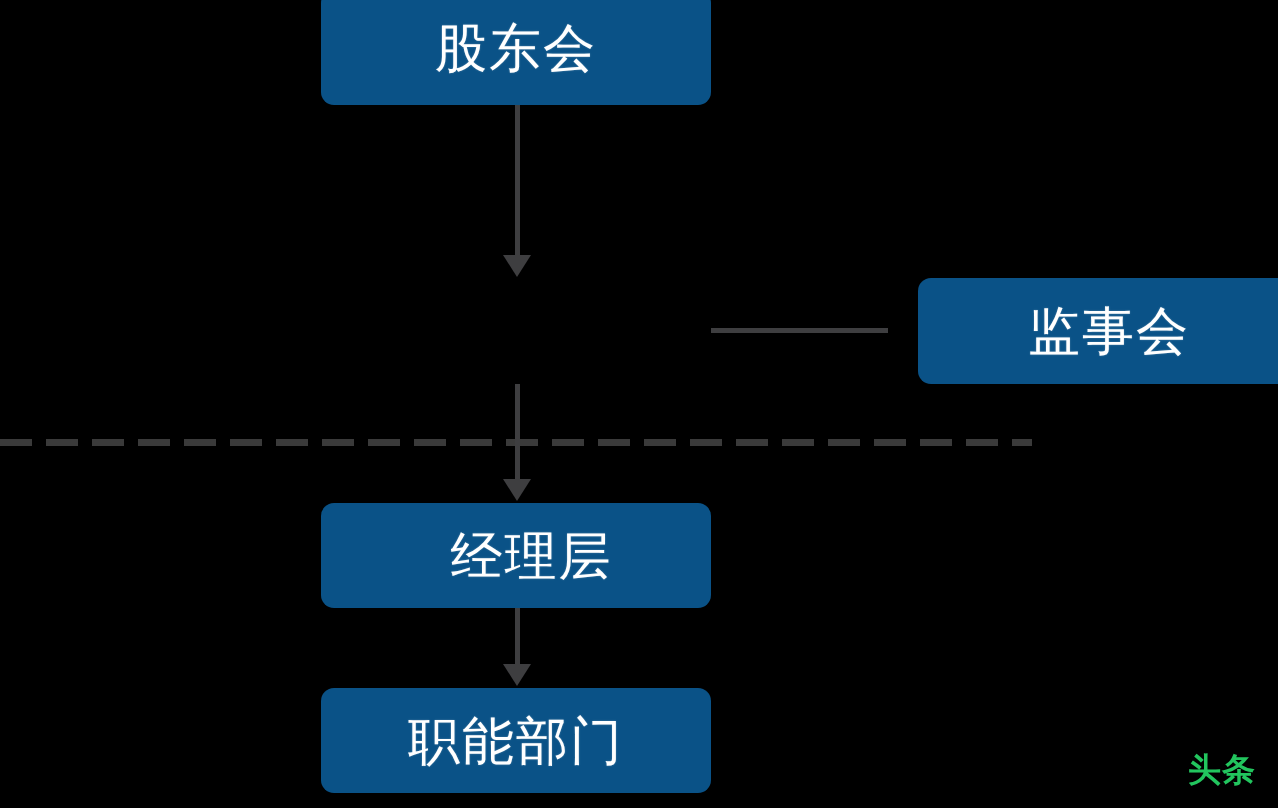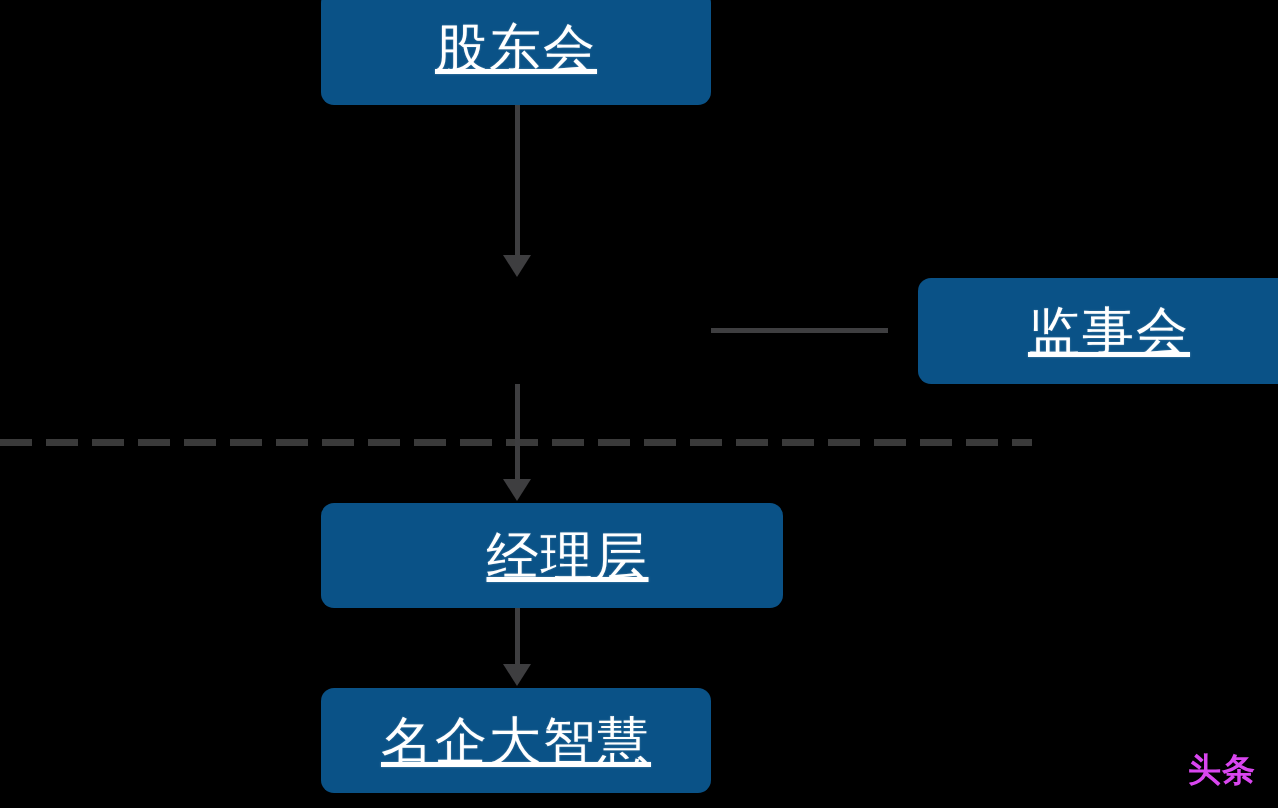--- a/index.html
+++ b/index.html
@@ -30,26 +30,26 @@
     align-items: center;
     justify-content: center;
     color: #ffffff;
     font-size: 52px;
     line-height: 1;
     letter-spacing: 2px;
     font-weight: 400;
     text-shadow: 0 0 2px rgba(255,255,255,0.30);
     user-select: none;
   }
-  .node-label { display: block; text-decoration: underline; }
+  .node-label { display: block; }
 
   #node-shareholders { left: 321px; top: -10px;  width: 390px; height: 115px; }
   #node-board        { left: 321px; top: 277px;  width: 390px; height: 107px; }
   #node-supervisors  { left: 886px; top: 278px;  width: 382px; height: 106px; margin-left: 32px; }
-  #node-management   { left: 321px; top: 503px;  width: 462px; height: 105px; padding-left: 31px; }
+  #node-management   { left: 321px; top: 503px;  width: 390px; height: 105px; padding-left: 31px; }
   #node-departments  { left: 321px; top: 688px;  width: 390px; height: 105px; }
 
   
   .conn-vline {
     position: absolute;
     width: 5px;
     background: #3e3e40;
   }
   .conn-arrowhead {
     position: absolute;
@@ -97,21 +97,21 @@
   }
 
   
   #watermark {
     position: absolute;
     right: 22px;
     bottom: 22px;
     display: flex;
     align-items: baseline;
     gap: 8px;
-    color: #d946ef;
+    color: #22c55e;
     font-size: 33px;
     line-height: 1;
     user-select: none;
   }
   #watermark .wm-brand  { font-weight: 700; letter-spacing: 1px; }
   #watermark .wm-handle { font-weight: 400; letter-spacing: 1px; }
 </style>
 </head>
 <body>
 
@@ -137,20 +137,20 @@
 
   <div class="node" id="node-supervisors">
     <span class="node-label">监事会</span>
   </div>
 
   <div class="node" id="node-management">
     <span class="node-label">经理层</span>
   </div>
 
   <div class="node" id="node-departments">
-    <span class="node-label">名企大智慧</span>
+    <span class="node-label">职能部门</span>
   </div>
 
   <div id="watermark">
     <span class="wm-brand">头条</span>
   </div>
 
 </div>
 
 </body></html>

